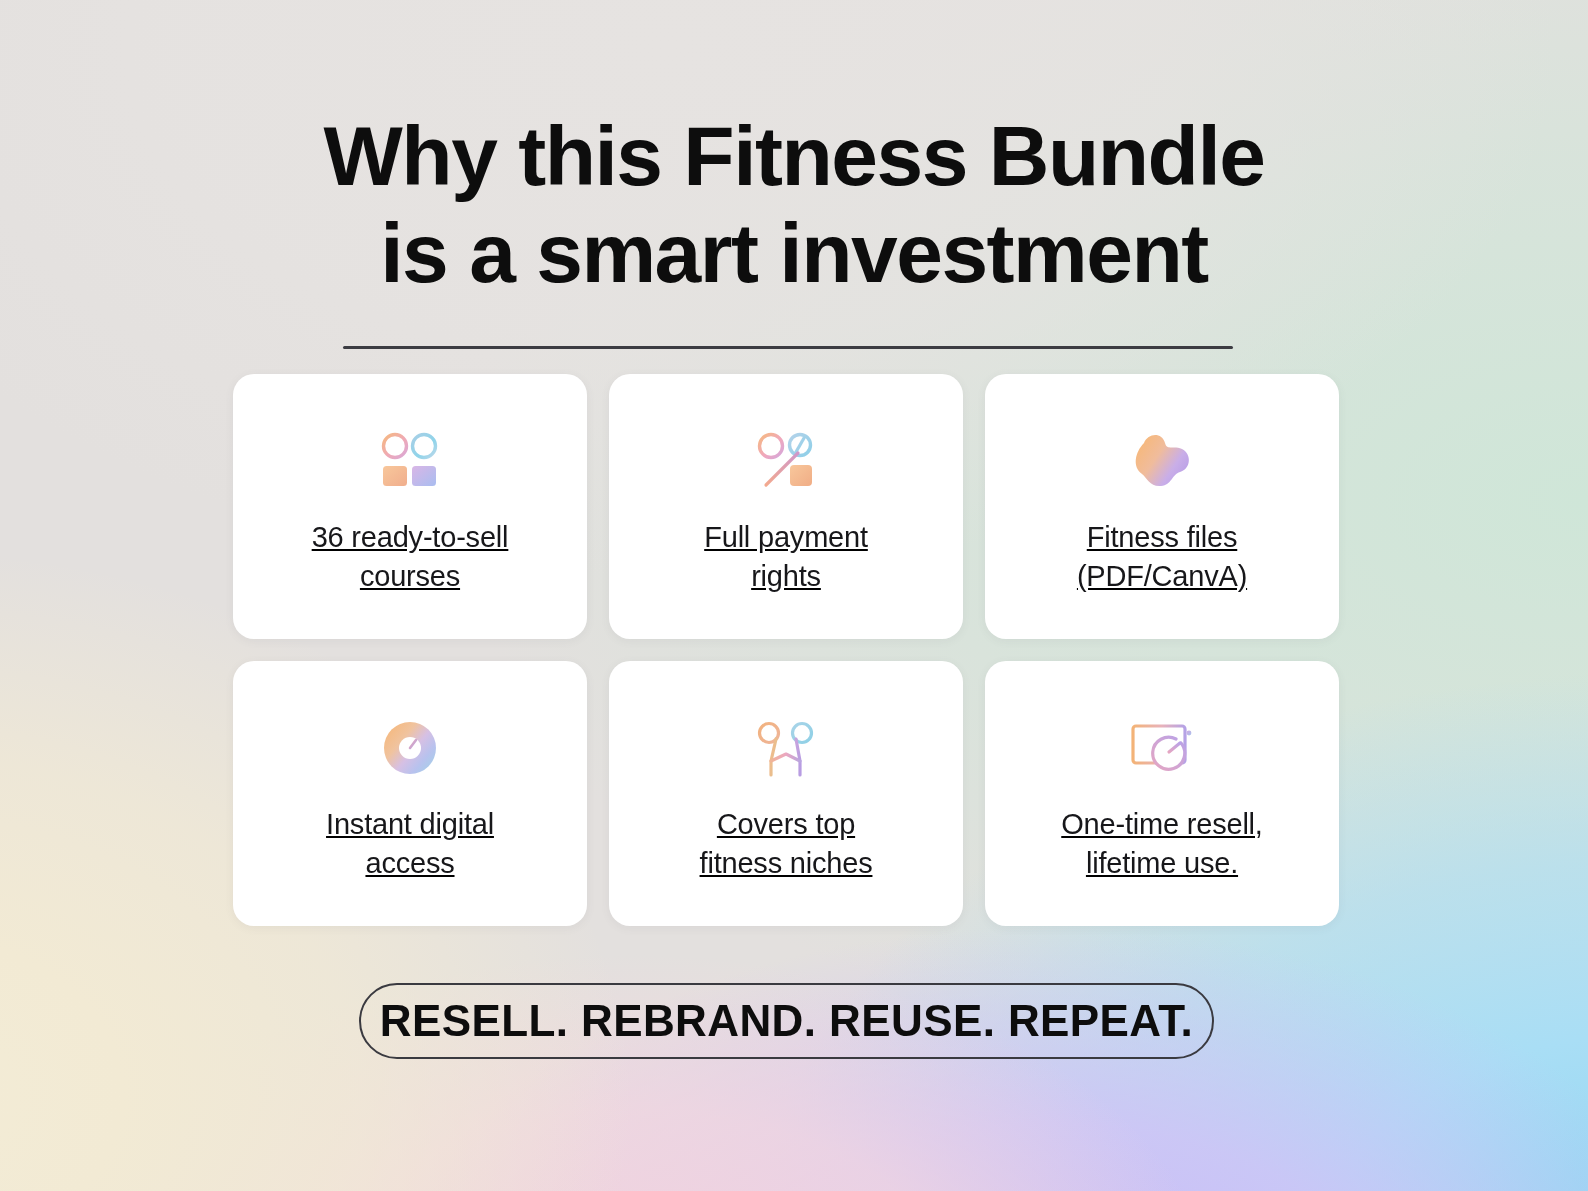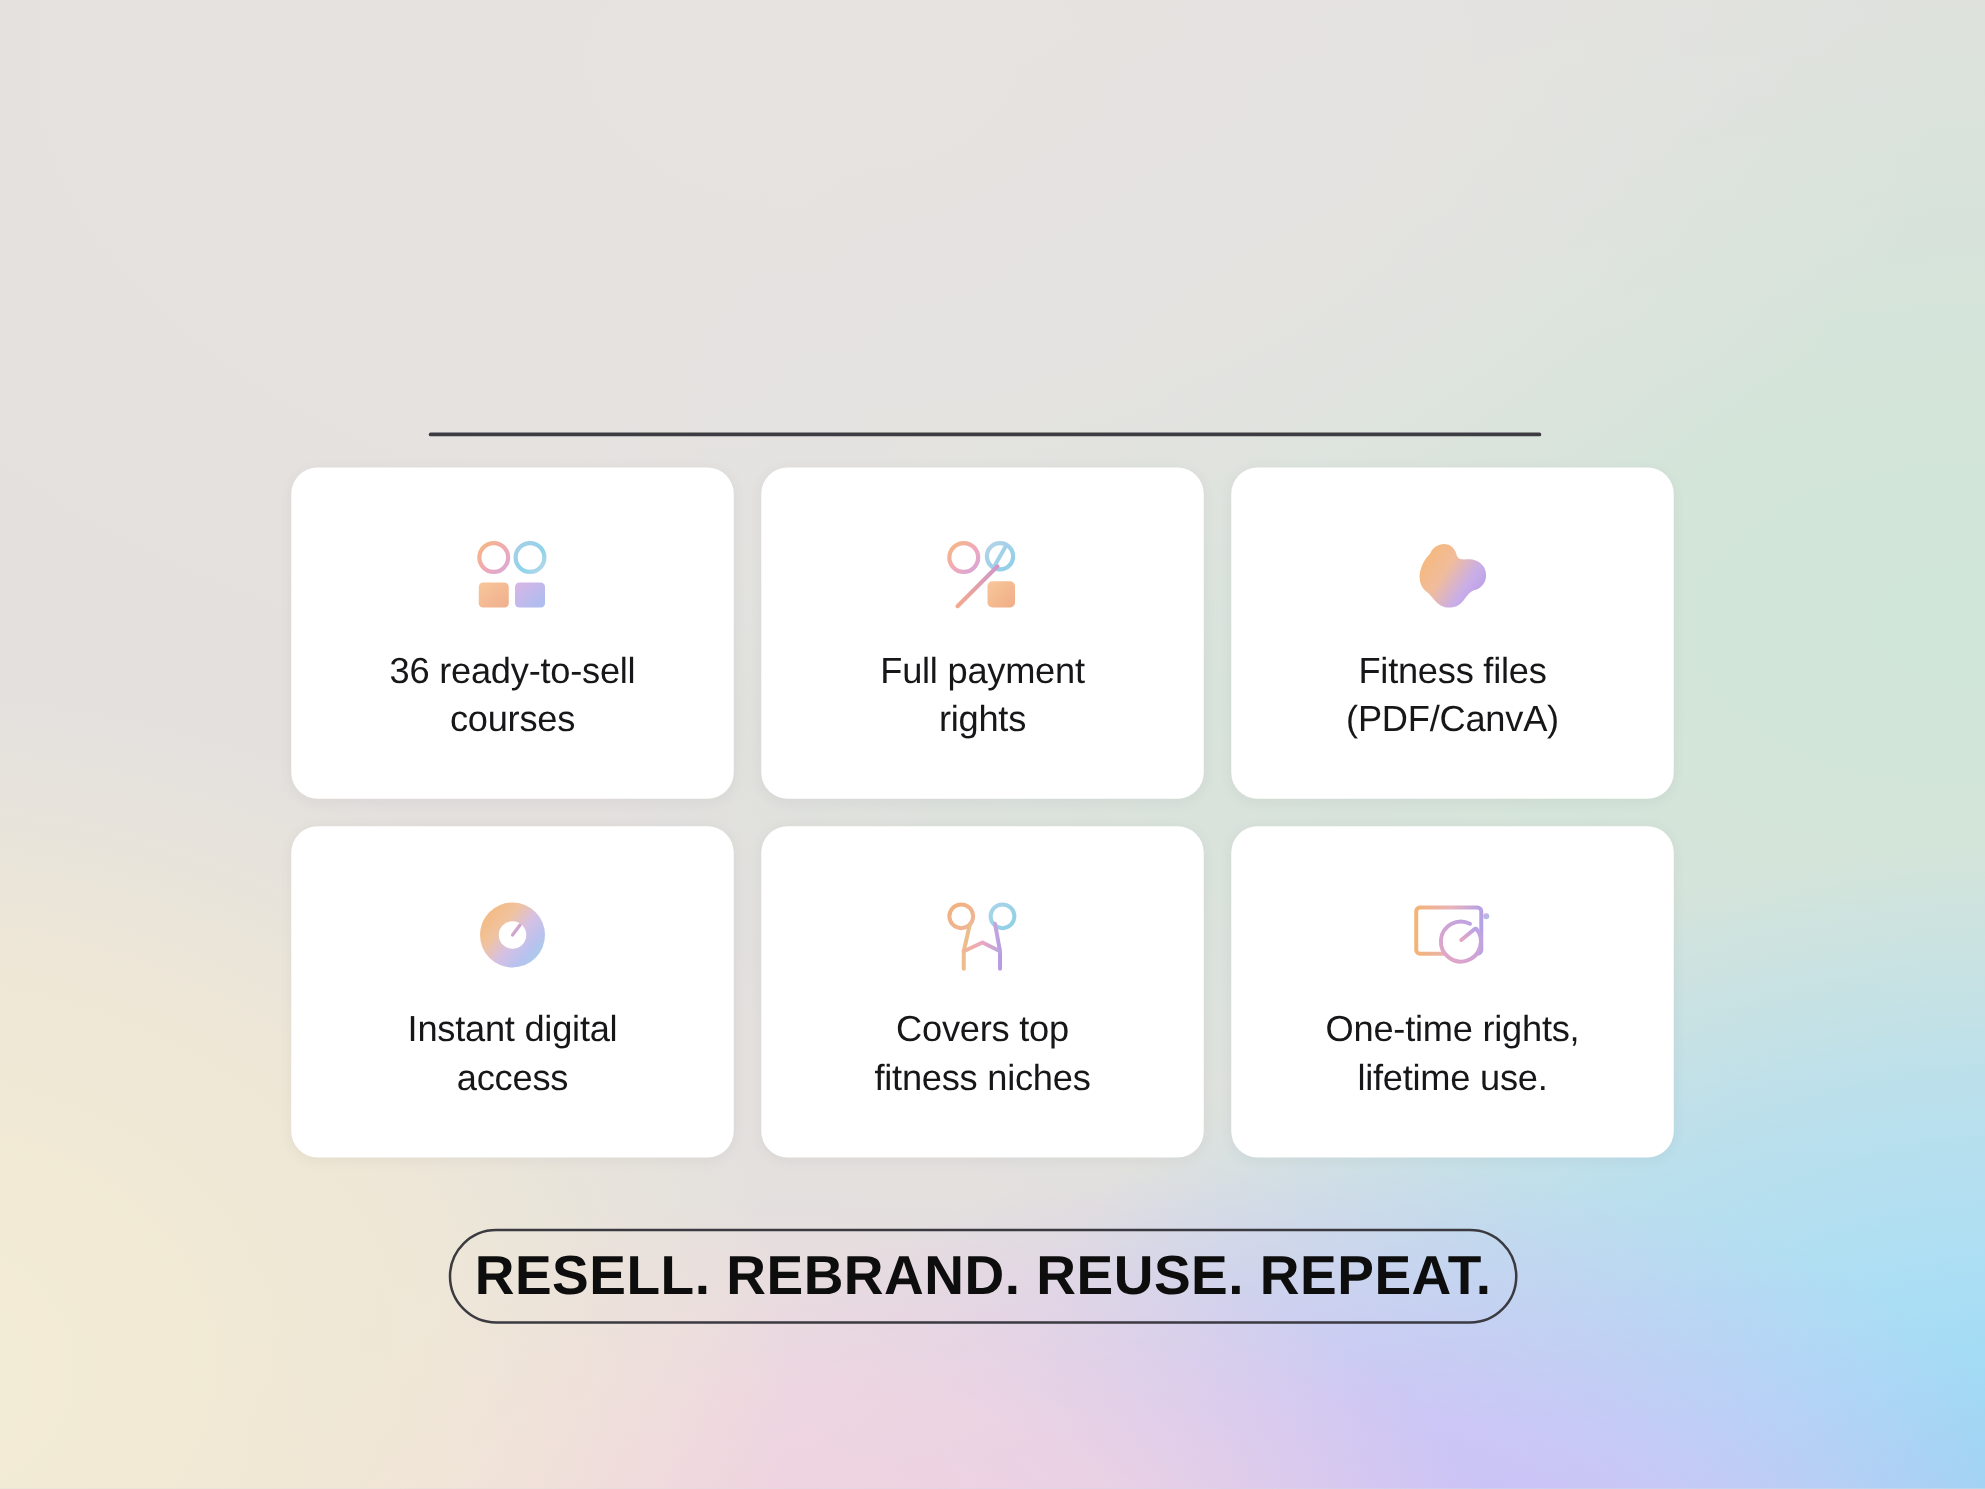--- a/index.html
+++ b/index.html
@@ -112,20 +112,21 @@
 
   .feature-card {
     background: #ffffff;
     border-radius: 21px;
     display: flex;
     flex-direction: column;
     align-items: center;
     justify-content: flex-start;
     padding-top: 52px;
     box-shadow: 0 2px 10px rgba(90,80,95,0.07);
+    text-decoration: underline;
   }
 
   .card-icon {
     width: 74px;
     height: 70px;
     display: flex;
     align-items: center;
     justify-content: center;
     margin-bottom: 22px;
   }
@@ -167,20 +168,24 @@
 <div id="bg-base"></div>
 <div id="bg-layer-mint"></div>
 <div id="bg-layer-cyan"></div>
 <div id="bg-layer-lav"></div>
 <div id="bg-layer-pink"></div>
 <div id="bg-layer-cream"></div>
 <div id="bg-layer-gray"></div>
 
 <div id="content">
 
+  <h1 id="page-title">
+    <span class="tline">Why this Fitness Bundle</span>
+    <span class="tline">is a smart investment</span>
+  </h1>
 
   <div id="title-divider"></div>
 
   <div id="card-grid">
 
     <div class="feature-card">
       <span class="card-icon">
         <svg width="62" height="60" viewBox="0 0 62 60">
           <defs>
             <linearGradient id="g1a" x1="0" y1="0" x2="1" y2="1">
@@ -345,21 +350,21 @@
                 <stop offset="100%" stop-color="#a8c4ee"></stop>
             </linearGradient>
           </defs>
           <rect x="6" y="7" width="52" height="37" rx="3" fill="none" stroke="url(#g6a)" stroke-width="3.2"></rect>
           <circle cx="42" cy="33" r="16" fill="#ffffff"></circle>
           <path d="M54 24 A16 16 0 1 1 49 20" fill="none" stroke="url(#g6b)" stroke-width="3.2" stroke-linecap="round"></path>
           <line x1="42" y1="33" x2="53" y2="24" stroke="url(#g6b)" stroke-width="3.2" stroke-linecap="round"></line>
           <circle cx="62" cy="14" r="2.4" fill="url(#g6c)"></circle>
         </svg>
       </span>
-      <div class="card-label">One-time rights,
+      <div class="card-label">One-time resell,
 lifetime use.</div>
     </div>
 
   </div>
 
   <div id="tagline-pill">
     <span id="tagline-text">RESELL. REBRAND. REUSE. REPEAT.</span>
   </div>
 
 </div>

